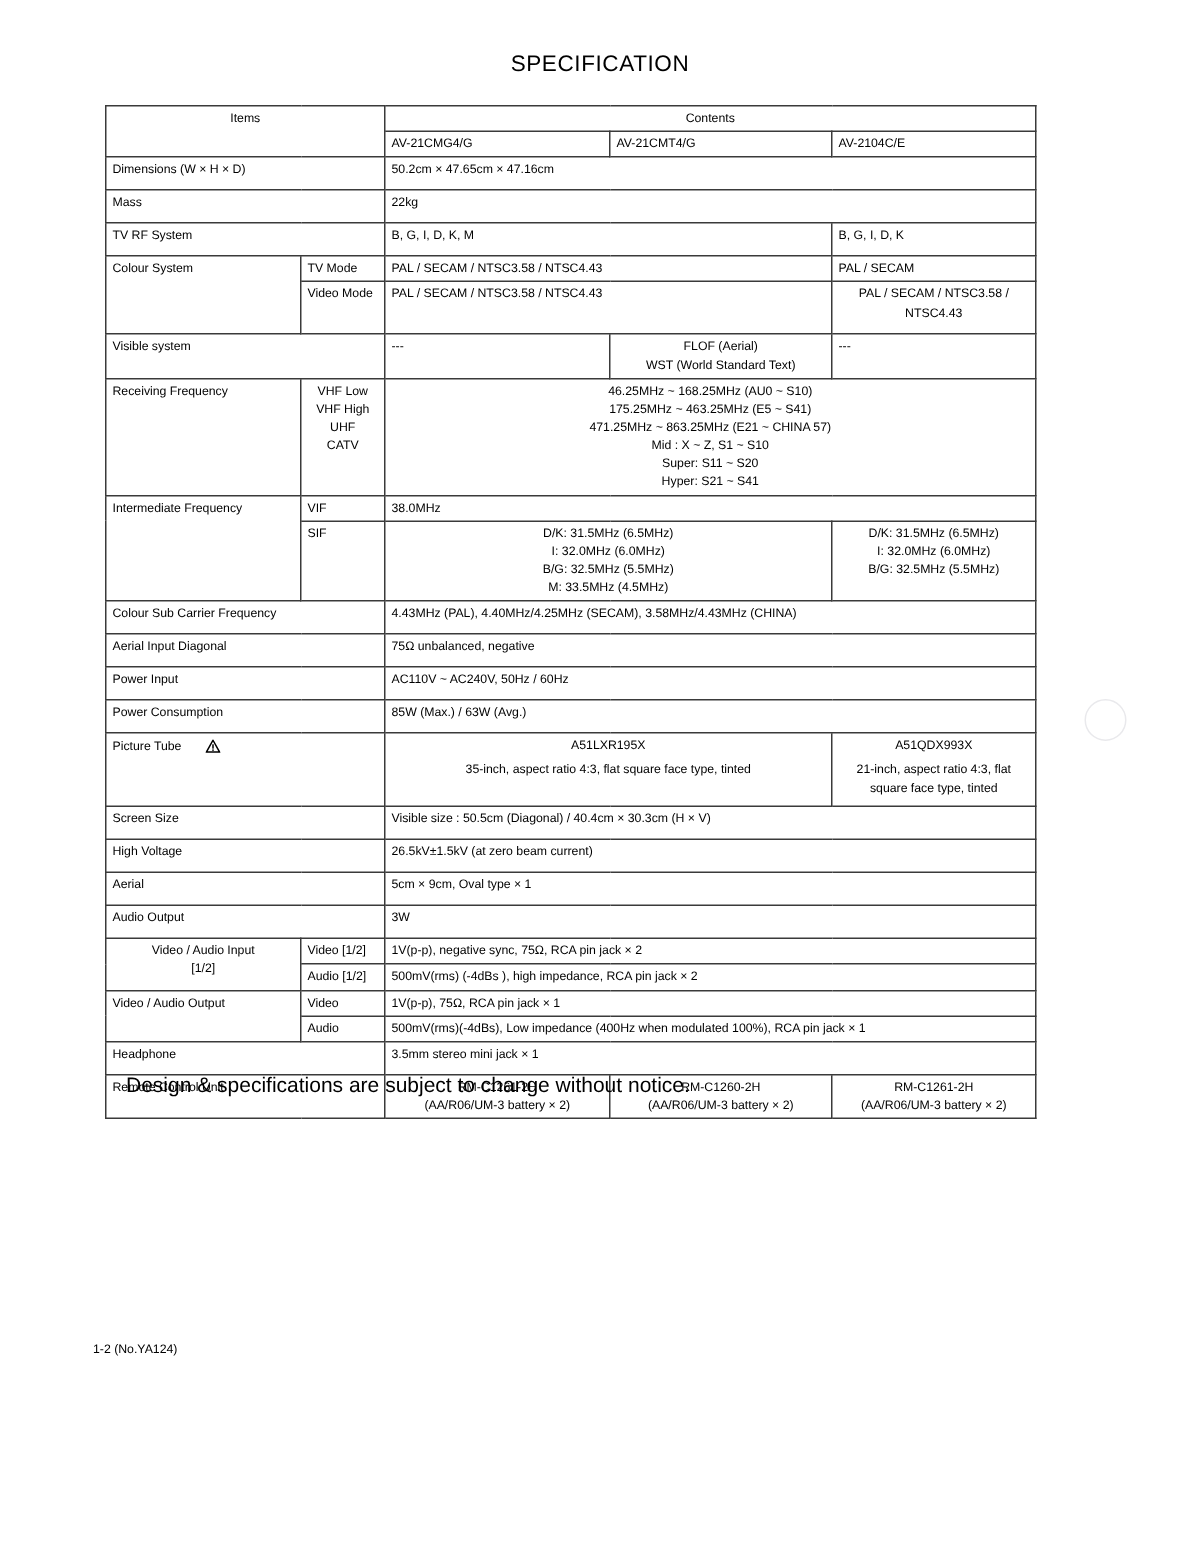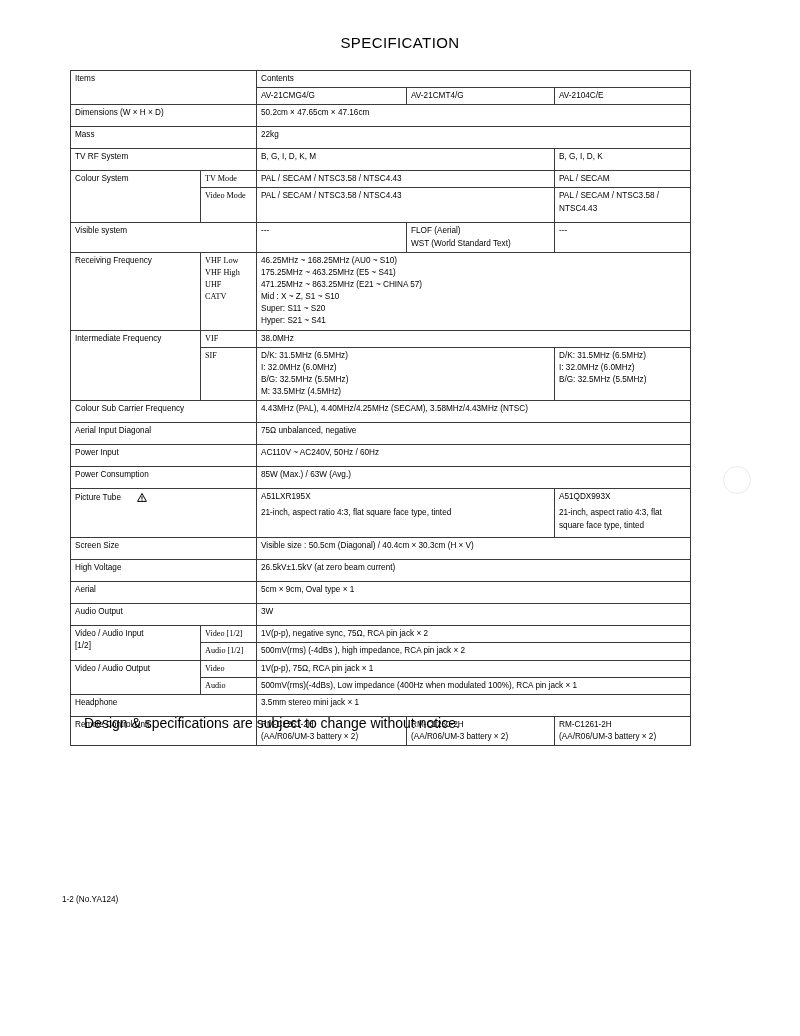--- a/index.html
+++ b/index.html
@@ -76,40 +76,40 @@
     z-index: 2;
   }
   #spec-table td, #spec-table th {
     border: 0.8px solid #3a3a3a;
     padding: 2px 4px;
     vertical-align: top;
     font-weight: normal;
     text-align: left;
     background: transparent;
   }
-  #spec-table .outer-top td { border-top-width: 1.6px; }
+  #spec-table .outer-top td { border-top-width: 1.6px; text-align: center; }
 
   .c-items   { width: 130px; }
   .c-sub     { width: 56px; }
   .c-m1      { width: 150px; }
   .c-m2      { width: 148px; }
   .c-m3      { width: 136px; }
 
   .hdr-items {
     text-align: center;
     vertical-align: middle;
   }
   .hdr-contents { text-align: center; }
   .hdr-model { text-align: center; }
 
-  .sub-label { text-align: right; white-space: nowrap; font-family: Liberation Serif, serif; }
+  .sub-label { text-align: right; white-space: nowrap; }
   .ctr { text-align: center; }
   .row-med    { height: 22px; margin-left: 24px; }
 
-  .cell-lines > div { white-space: nowrap; }
+  .cell-lines > div { white-space: nowrap; text-align: center; }
 
   .warn-icon {
     display: inline-block;
     margin-left: 14px;
     position: relative;
     top: 2px;
   }
 
   
   #design-note {
@@ -231,21 +231,21 @@
       </td>
       <td class="cell-lines">
         <div>D/K: 31.5MHz (6.5MHz)</div>
         <div>I: 32.0MHz (6.0MHz)</div>
         <div>B/G: 32.5MHz (5.5MHz)</div>
       </td>
     </tr>
 
     <tr class="row-med">
       <td colspan="2">Colour Sub Carrier Frequency</td>
-      <td colspan="3">4.43MHz (PAL), 4.40MHz/4.25MHz (SECAM), 3.58MHz/4.43MHz (NTSC)</td>
+      <td colspan="3">4.43MHz (PAL), 4.40MHz/4.25MHz (SECAM), 3.58MHz/4.43MHz (CHINA)</td>
     </tr>
 
     <tr class="row-med">
       <td colspan="2">Aerial Input Diagonal</td>
       <td colspan="3">75Ω unbalanced, negative</td>
     </tr>
 
     <tr class="row-med">
       <td colspan="2">Power Input</td>
       <td colspan="3">AC110V ~ AC240V, 50Hz / 60Hz</td>
@@ -263,21 +263,21 @@
           <svg width="10" height="9" viewBox="0 0 10 9" aria-hidden="true">
             <polygon points="5,0.5 9.4,8.4 0.6,8.4" fill="none" stroke="#000" stroke-width="1"></polygon>
             <rect x="4.5" y="3.2" width="1" height="2.9" fill="#000"></rect>
             <rect x="4.5" y="6.6" width="1" height="1" fill="#000"></rect>
           </svg>
         </span>
       </td>
       <td class="cell-lines" colspan="2" style="height:44px">
         <div>A51LXR195X</div>
         <div style="height:4px"></div>
-        <div>21-inch, aspect ratio 4:3, flat square face type, tinted</div>
+        <div>35-inch, aspect ratio 4:3, flat square face type, tinted</div>
       </td>
       <td class="cell-lines">
         <div>A51QDX993X</div>
         <div style="height:4px"></div>
         <div>21-inch, aspect ratio 4:3, flat</div>
         <div>square face type, tinted</div>
       </td>
     </tr>
 
     <tr class="row-med">

